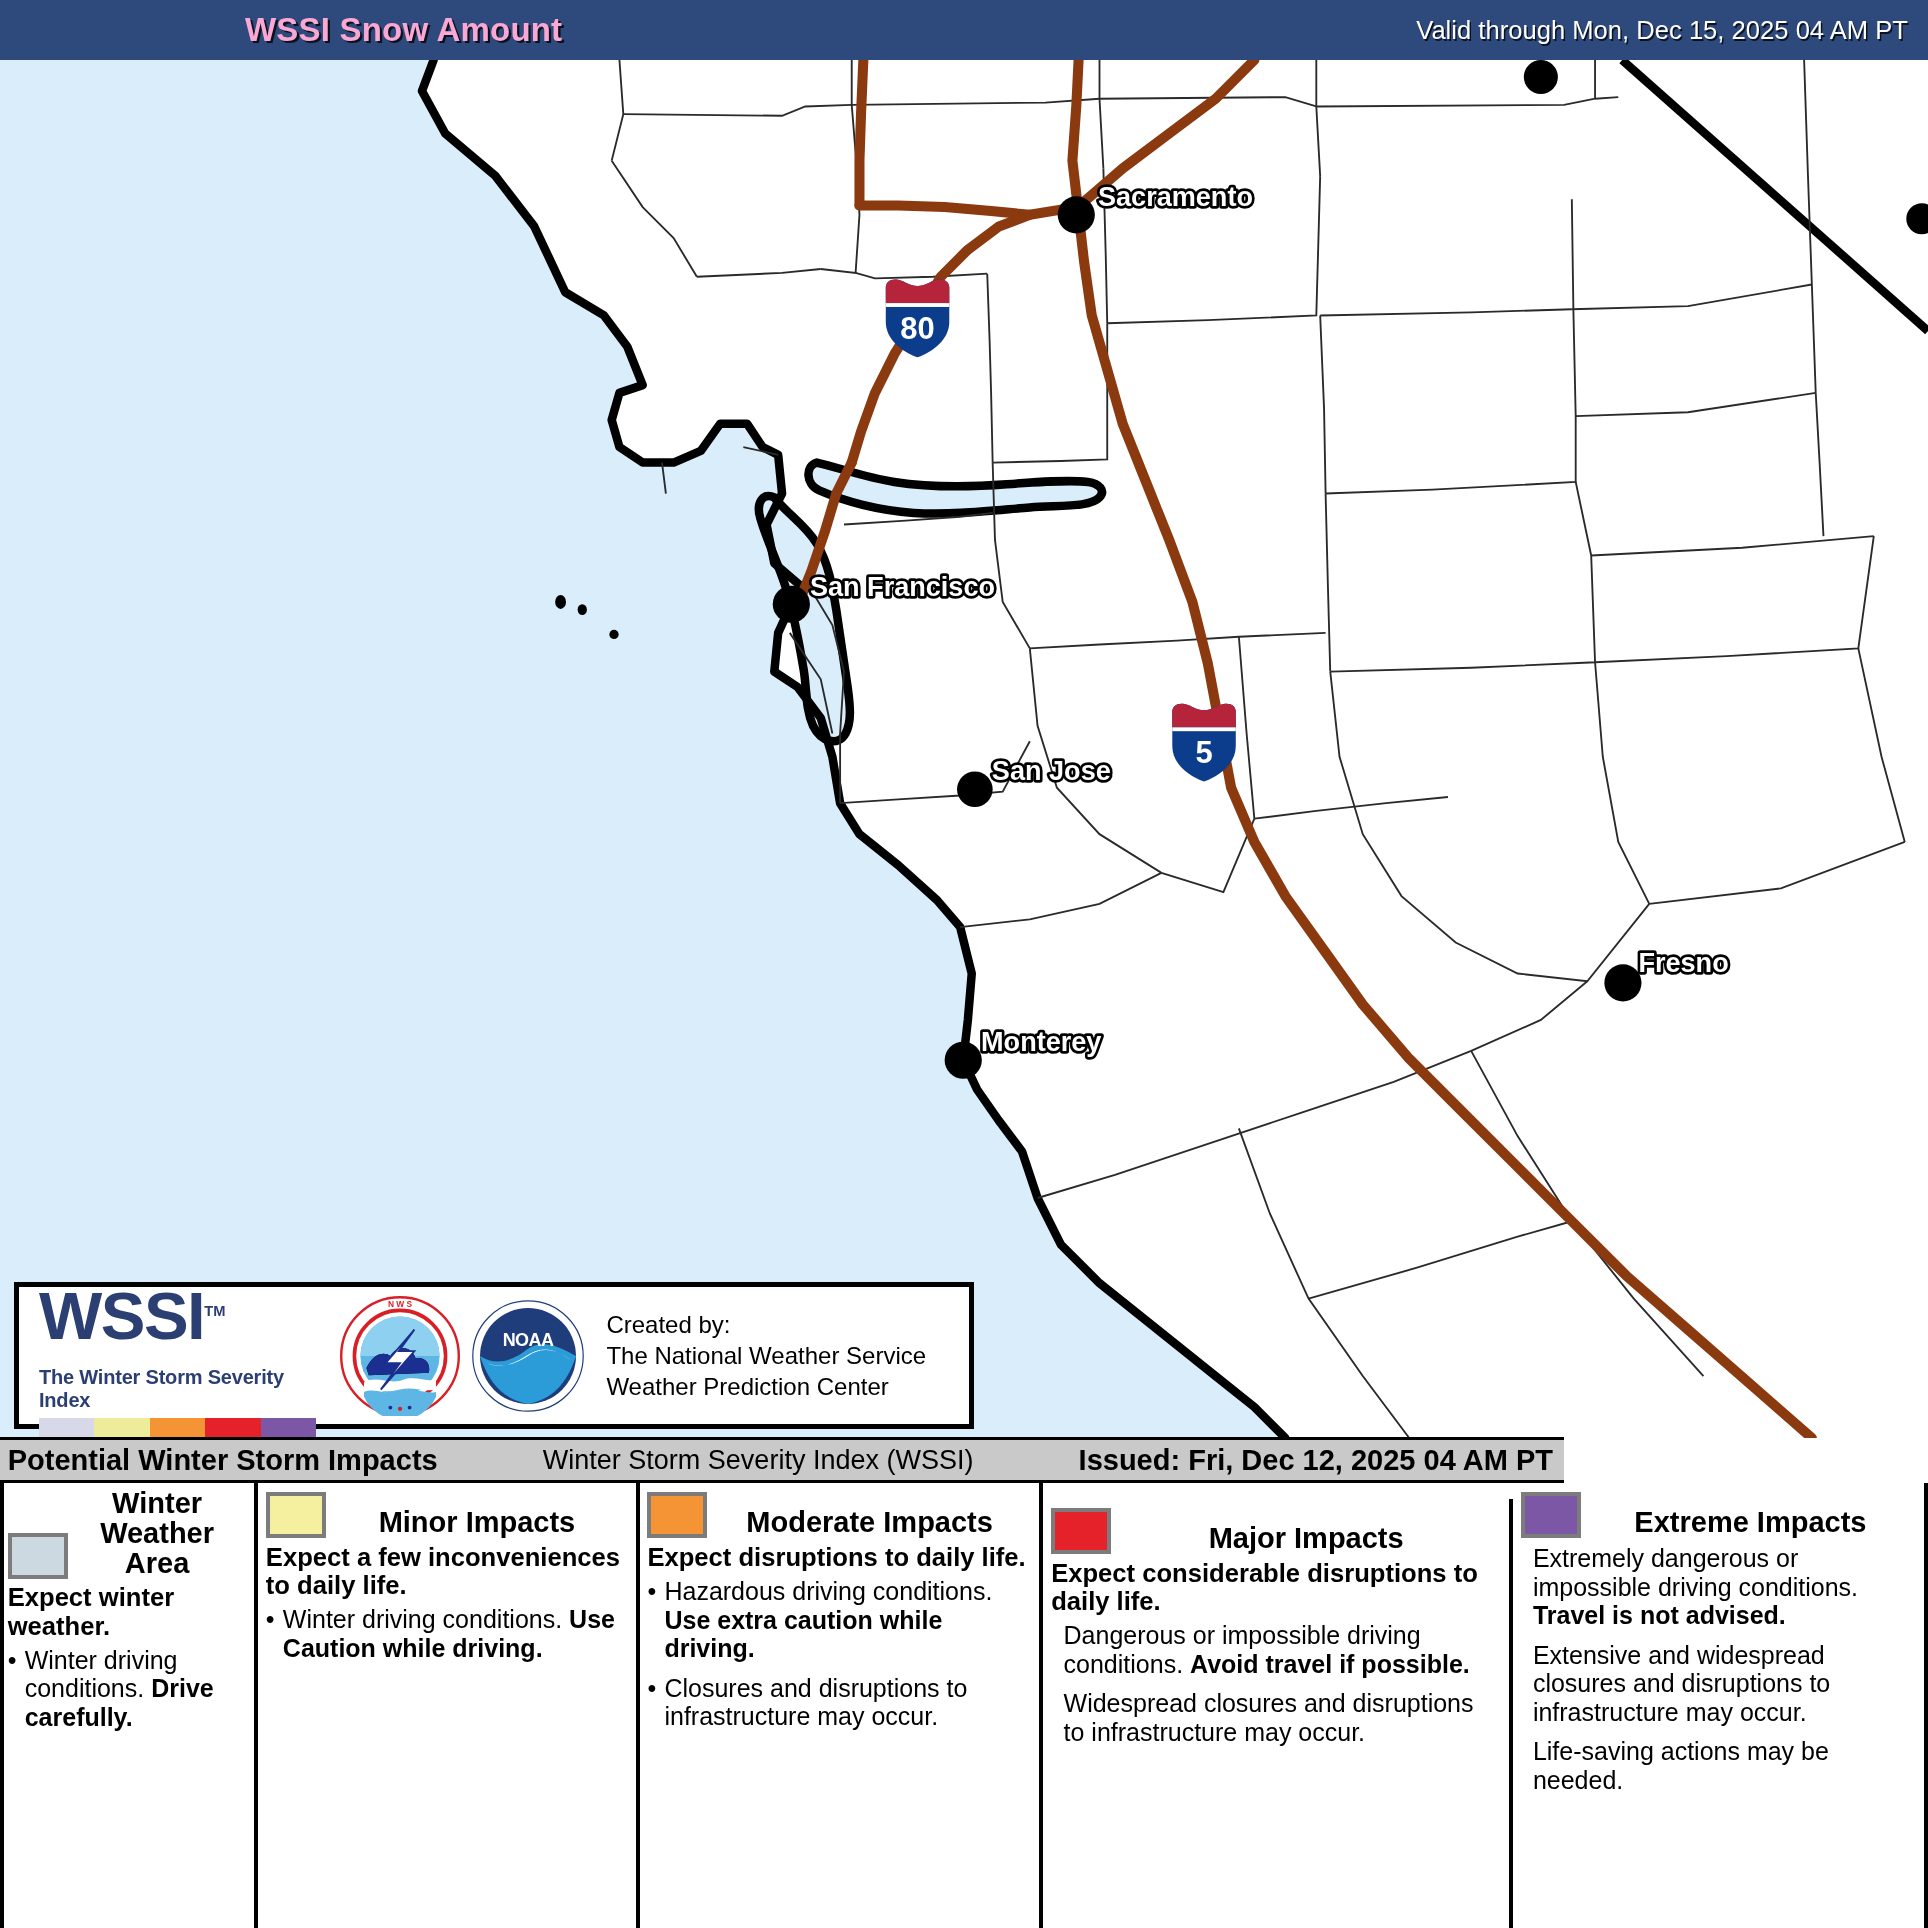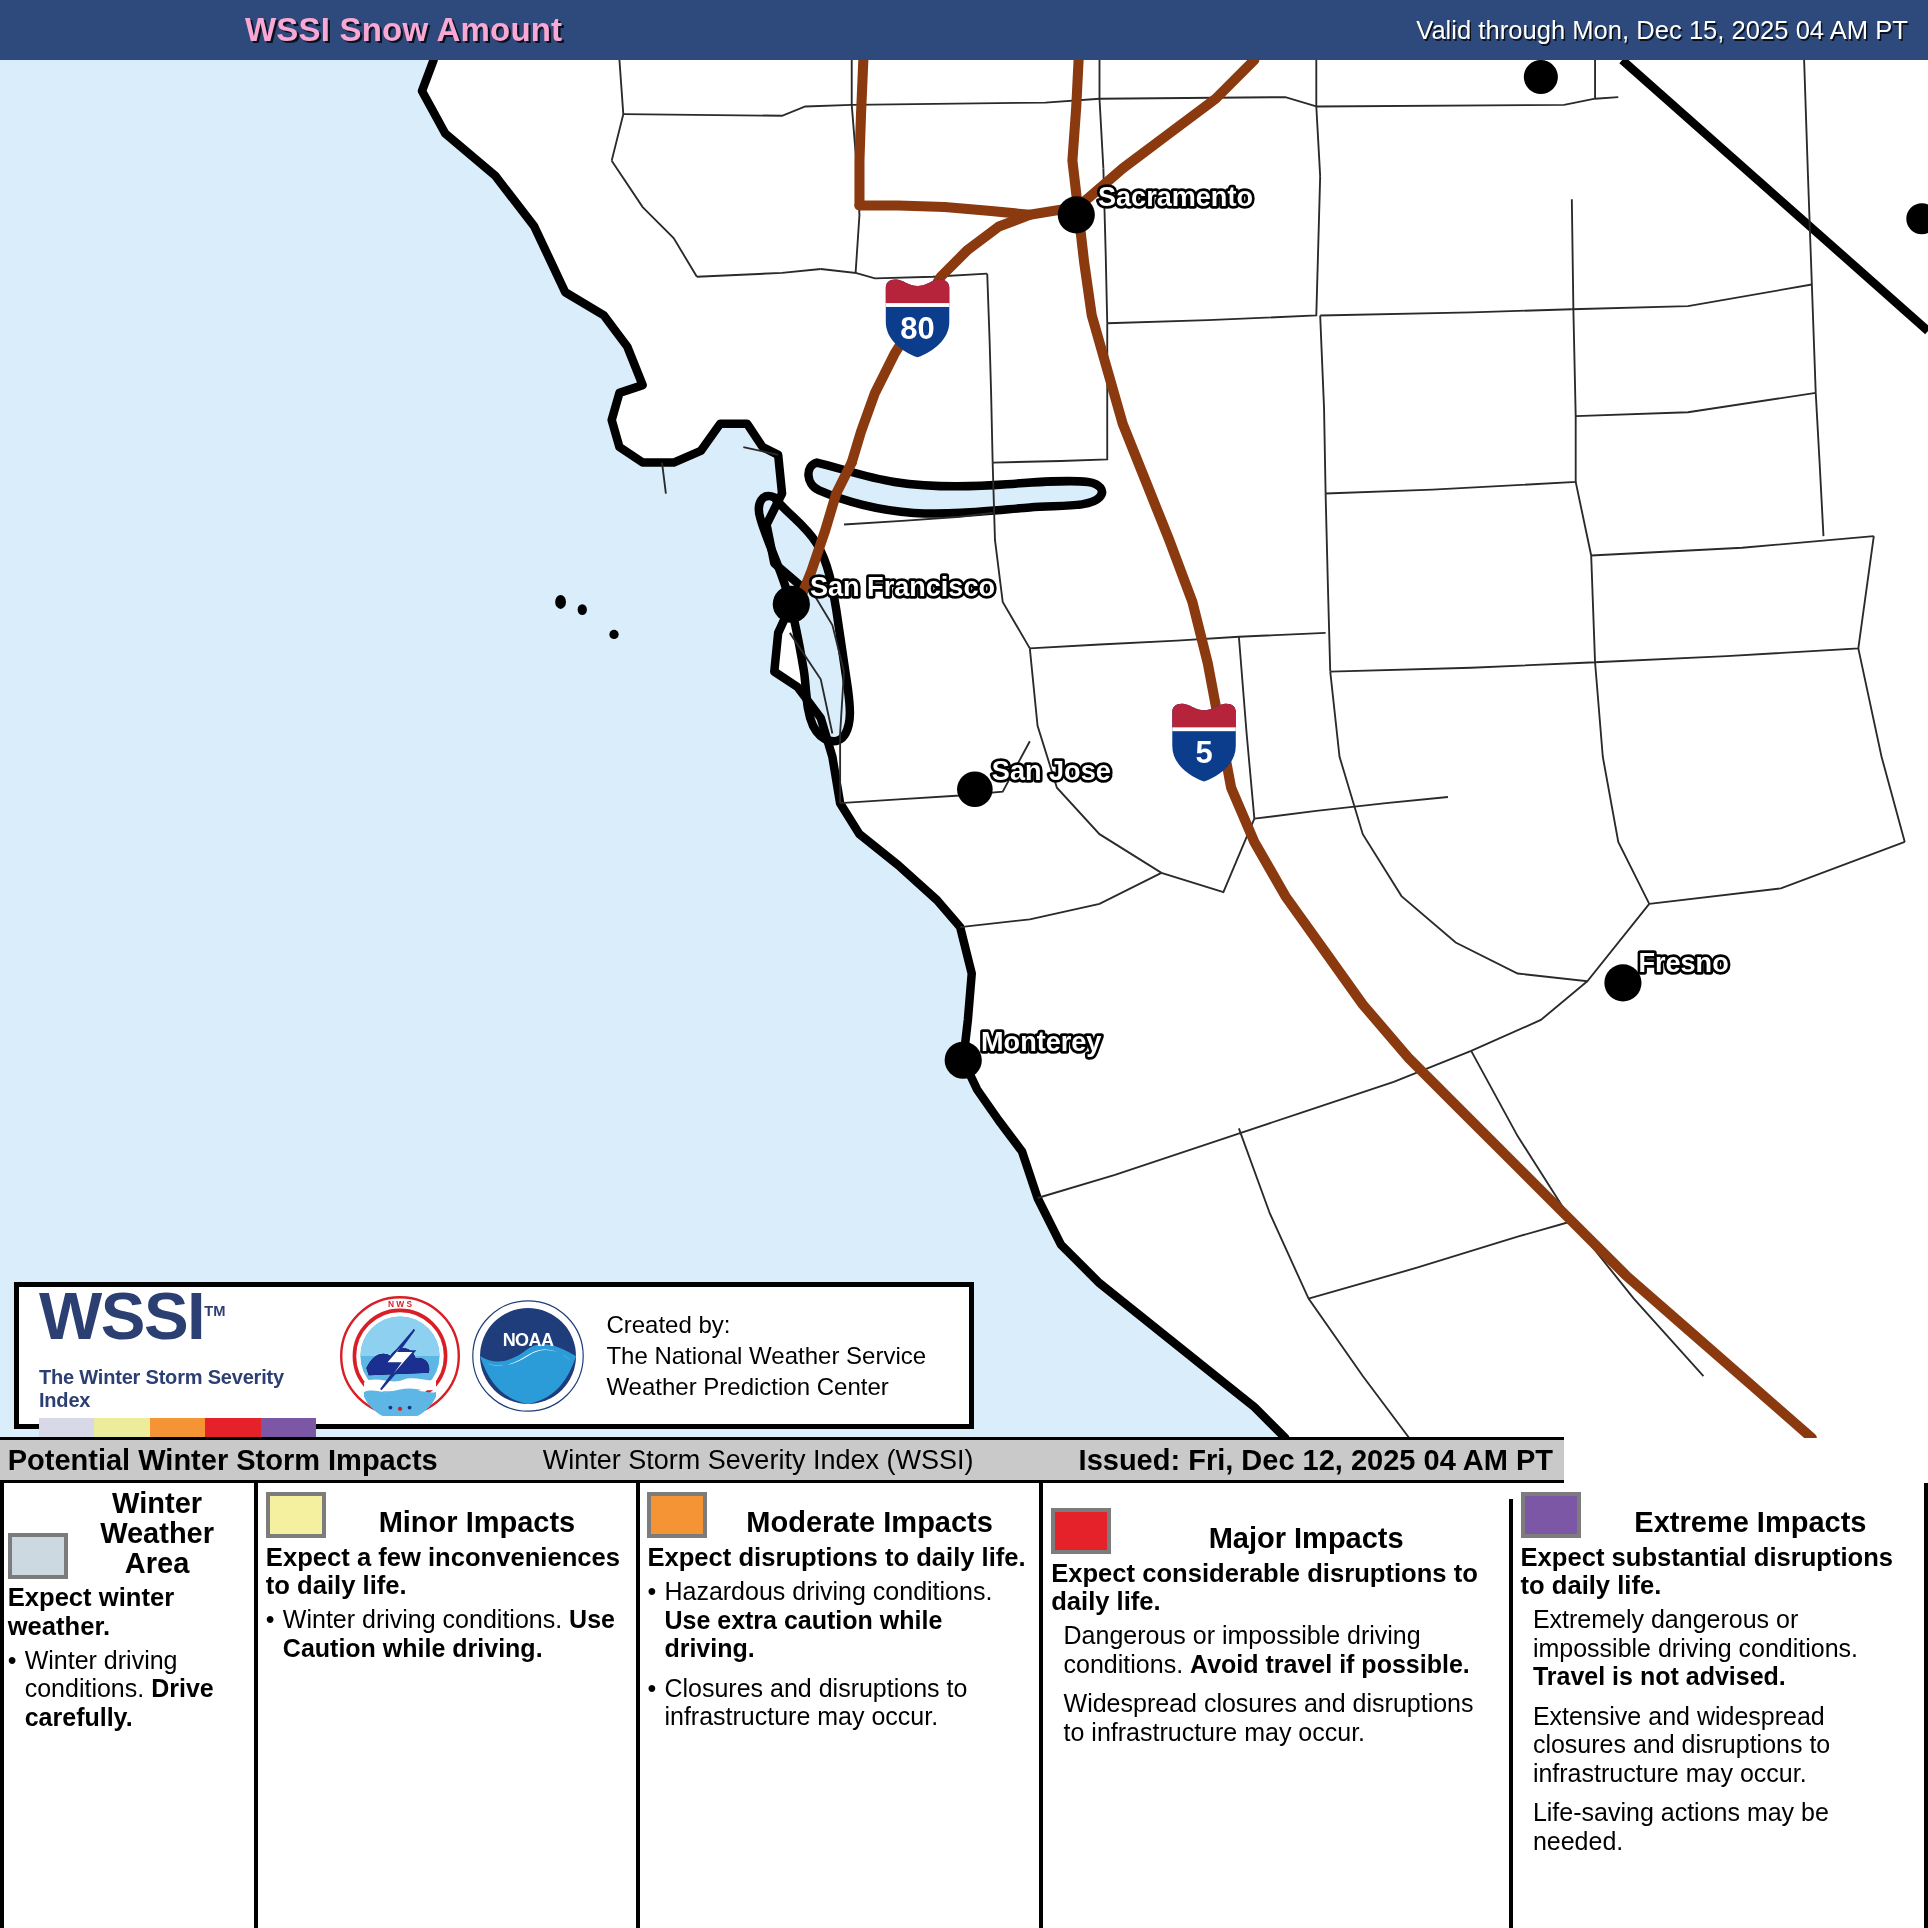--- a/index.html
+++ b/index.html
@@ -359,21 +359,20 @@
             <span class="dot">•</span>
             <span class="txt"><span>Widespread closures and disruptions to infrastructure may occur.</span></span>
           </div>
         </div>
       </div>
       <div class="lcol c5">
         <div class="lhead">
           <div class="swatch" style="background: rgb(124, 87, 165);"></div>
           <div class="lname">Extreme Impacts</div>
         </div>
-        <div class="lsum">Expect substantial disruptions to daily life.</div>
         <div class="lbullets">
           <div class="lbul nodot">
             <span class="dot">•</span>
             <span class="txt"><span>Extremely dangerous or impossible driving conditions. </span><b>Travel is not advised.</b></span>
           </div>
           <div class="lbul nodot">
             <span class="dot">•</span>
             <span class="txt"><span>Extensive and widespread closures and disruptions to infrastructure may occur.</span></span>
           </div>
           <div class="lbul nodot">

